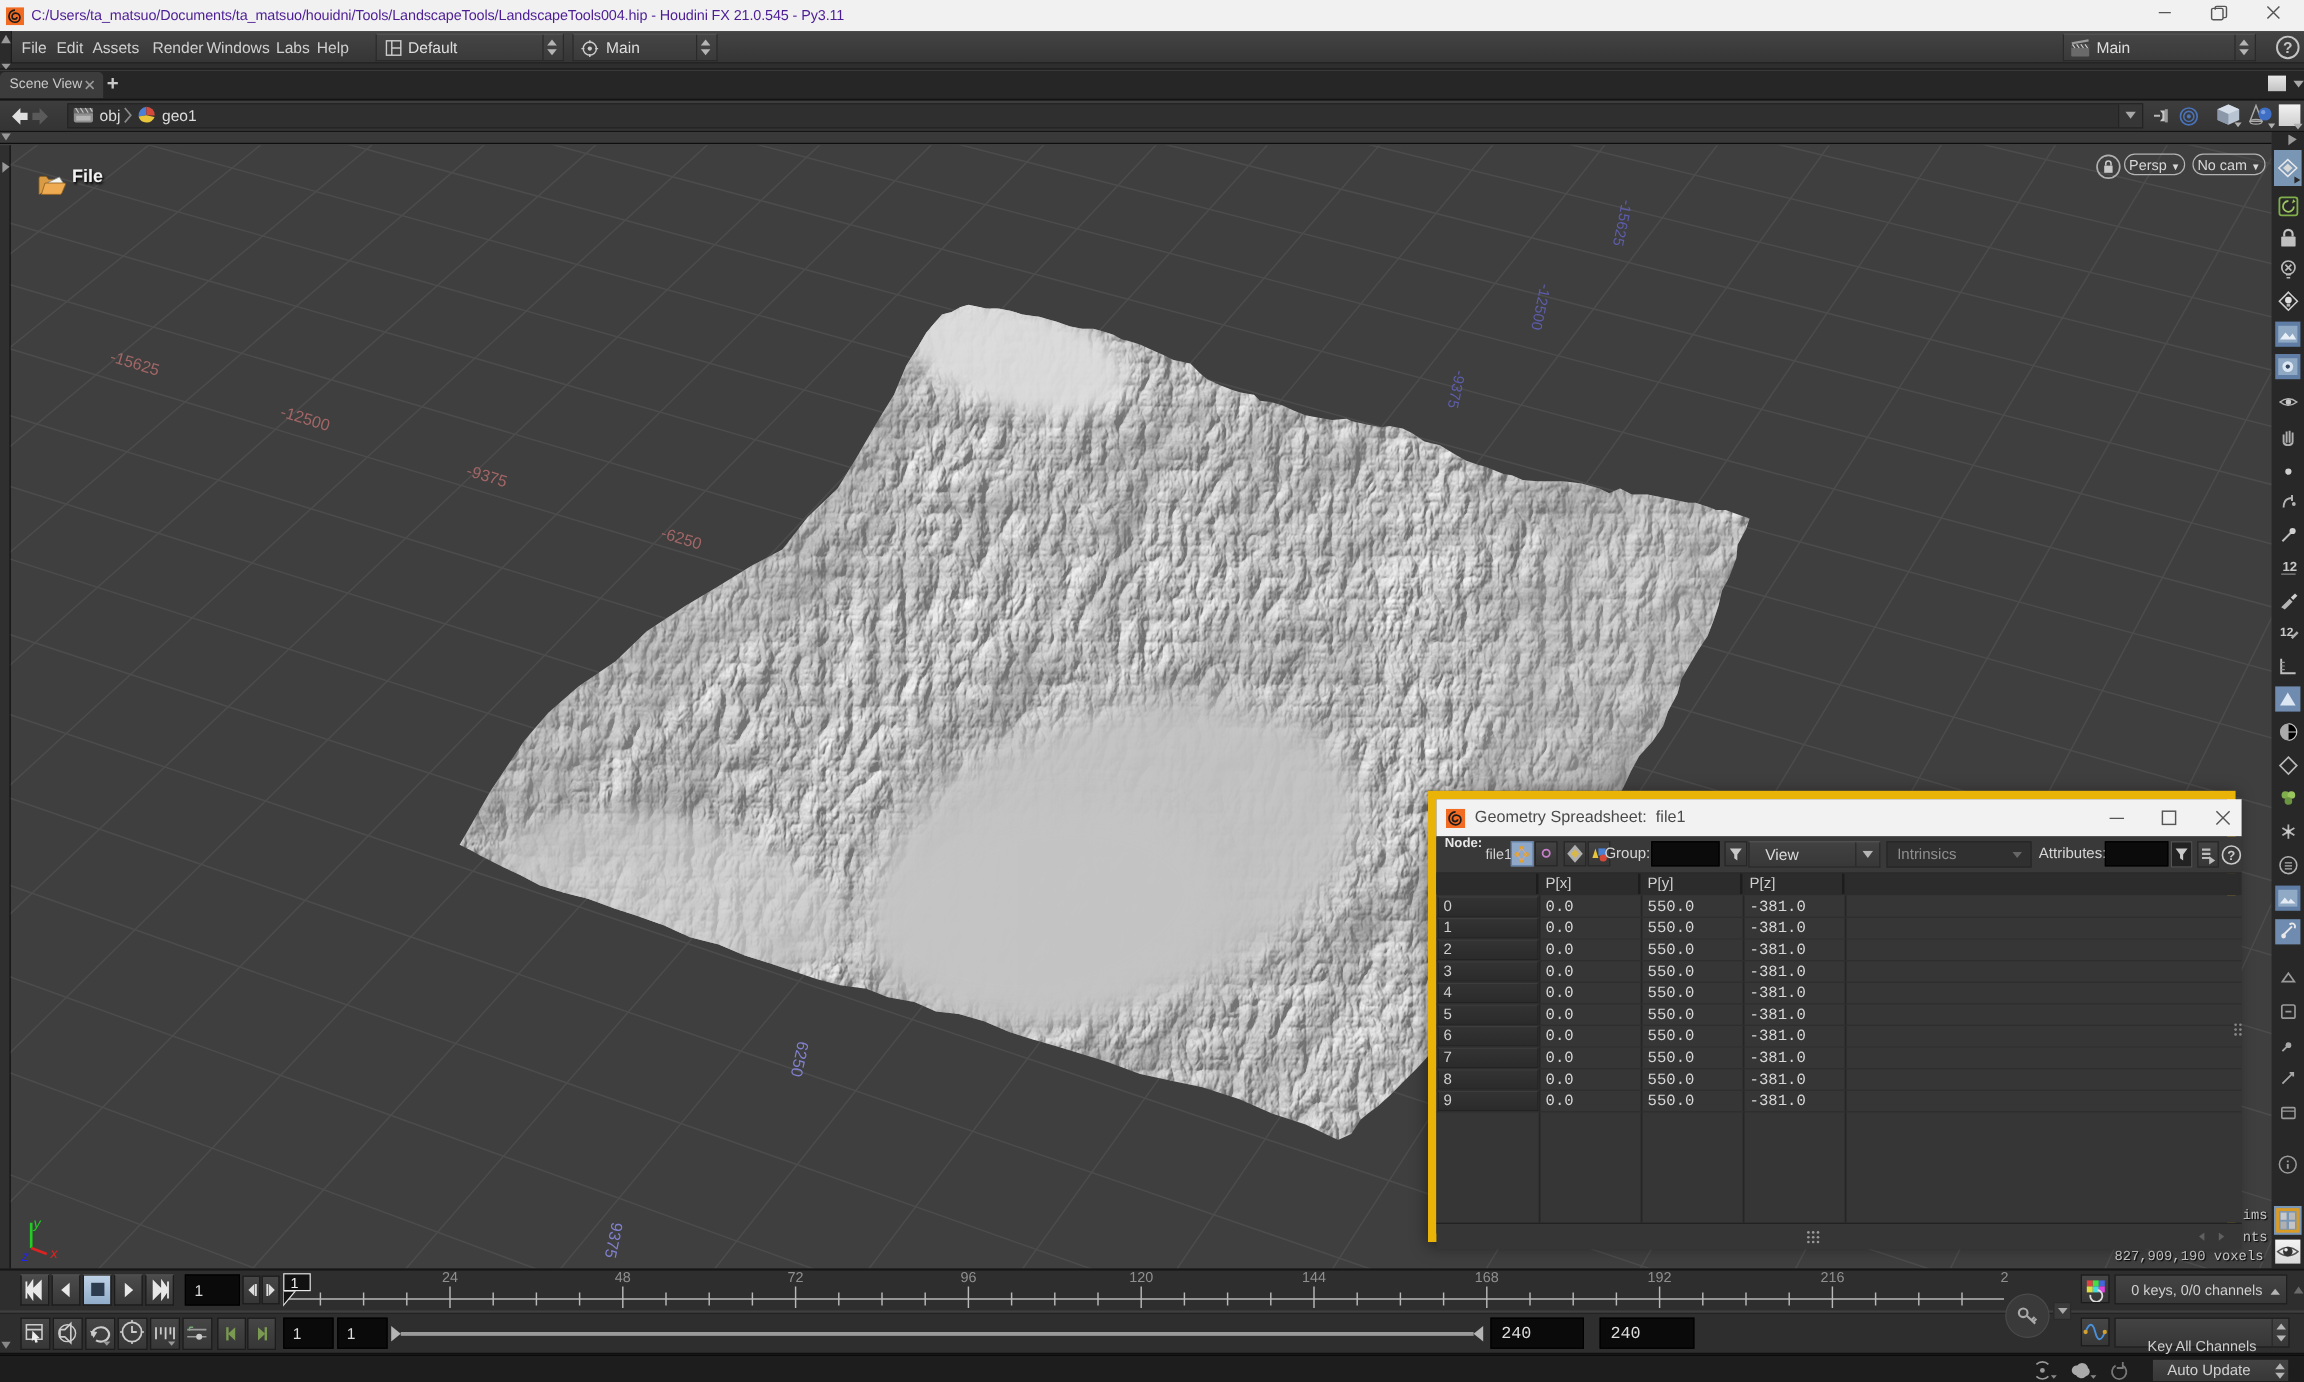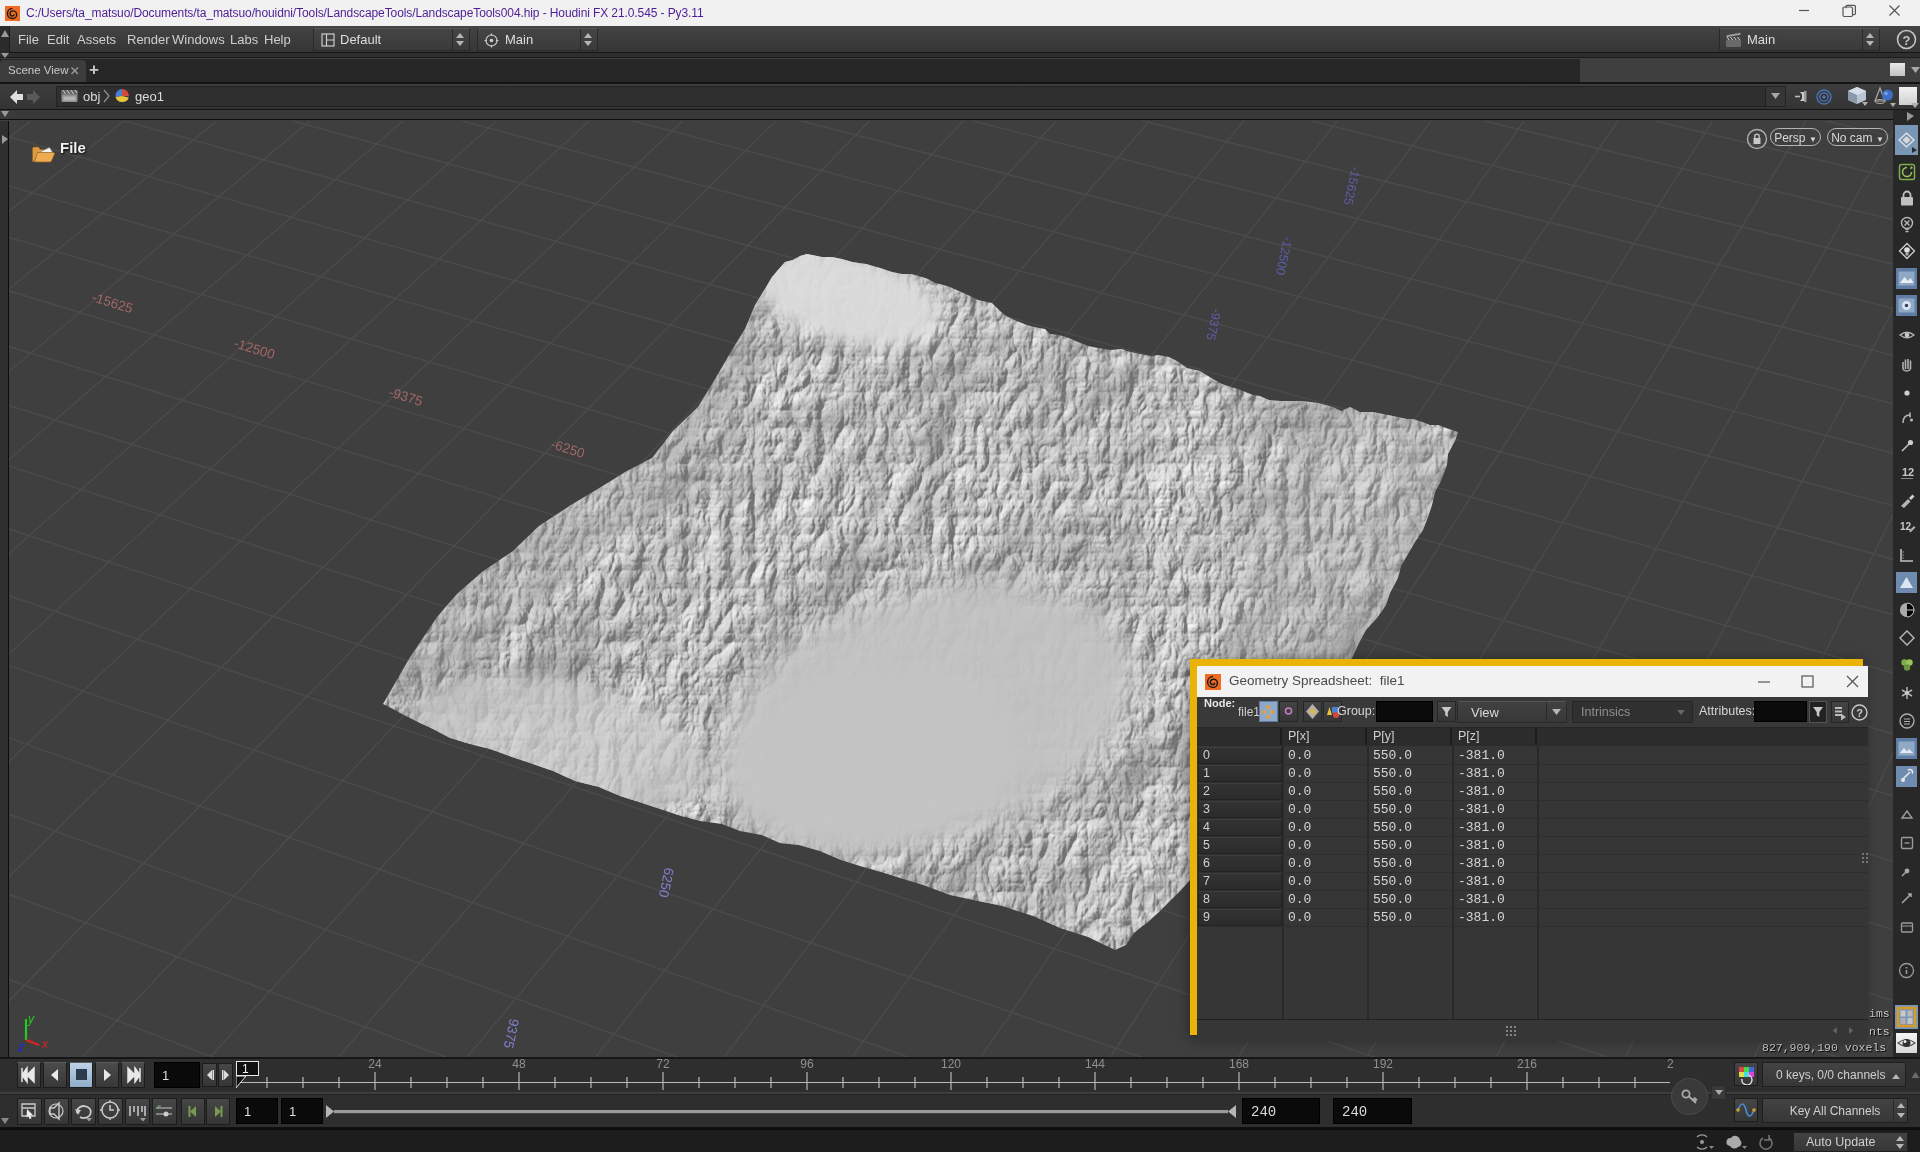--- a/index.html
+++ b/index.html
@@ -6,21 +6,21 @@
 #titlebar{left:0;top:0;width:1920px;height:26px;background:#f1f1f1;}
 #titletxt{left:26px;top:6px;font-size:12px;letter-spacing:-0.1px;color:#4c1d95;}
 #menubar{left:0;top:26px;width:1920px;height:27px;background:linear-gradient(#444,#353535);border-bottom:1px solid #161616;}
 #menubar .m{position:absolute;top:6px;font-size:13px;color:#cfcfcf;}
 .combo{position:absolute;background:linear-gradient(#454545,#3a3a3a);border:1px solid #2a2a2a;border-top-color:#555;}
 .combo .ct{position:absolute;font-size:13px;color:#dedede;white-space:nowrap;}
 .spin{position:absolute;right:3px;top:0;bottom:0;width:14px;border-left:1px solid #2a2a2a;}
 .spin:before{content:"";position:absolute;left:3px;top:4px;border-style:solid;border-width:0 4px 5px 4px;border-color:transparent transparent #b5b5b5 transparent;}
 .spin:after{content:"";position:absolute;left:3px;bottom:4px;border-style:solid;border-width:5px 4px 0 4px;border-color:#b5b5b5 transparent transparent transparent;}
 #strip1{left:0;top:53px;width:1920px;height:5px;background:#2e2e2e;border-bottom:1px solid #1a1a1a;}
-#tabbar{left:0;top:59px;width:1580px;height:23px;background:#262626;}
+#tabbar{left:0;top:59px;width:1920px;height:23px;background:#262626;}
 #tab1{left:0;top:1px;width:86px;height:22px;background:#3c3c3c;border-radius:4px 4px 0 0;}
 #tab1 span{position:absolute;left:8px;top:4px;font-size:11.5px;color:#c9c9c9;}
 #tabbar .plus{position:absolute;left:89px;top:1px;font-size:17px;color:#c9c9c9;font-weight:bold;}
 #sep1{left:0;top:82px;width:1920px;height:2px;background:#141414;}
 #pathbar{left:0;top:84px;width:1920px;height:26px;background:linear-gradient(#3d3d3d,#343434);border-bottom:1px solid #141414;}
 #pathfield{position:absolute;left:56px;top:2px;width:1730px;height:21px;background:#2f2f2f;border:1px solid #232323;}
 #viewport{left:9px;top:121px;width:1884px;height:936px;background:#3f3f3f;overflow:hidden;}
 #vpstrip{left:0;top:110px;width:1893px;height:10px;background:#393939;border-bottom:1px solid #0e0e0e;}
 #leftstow{left:0;top:121px;width:9px;height:936px;background:#2f2f2f;border-right:1px solid #0c0c0c;}
 #rtool{left:1893px;top:110px;width:27px;height:947px;background:#282828;}
@@ -780,21 +780,21 @@
     <rect x="9" y="6" width="894" height="3.2" fill="#9a9a9a"></rect>
     <path d="M911 1 L903 7.5 L911 14 Z" fill="#b5b5b5"></path>
   </svg>
 <div class="ffield mono" style="left:1242px;top:1098px;width:78px;height:26px;padding:5px 0 0 8px;font-size:14px">240</div>
 <div class="ffield mono" style="left:1333px;top:1098px;width:79px;height:26px;padding:5px 0 0 8px;font-size:14px">240</div>
 <div class="tbtn2" style="left:1734px;top:1098px"><svg width="22" height="22">
       <path d="M3 11 C6 3 9 3 11 11 C13 19 16 19 19 11" stroke="#4a90d9" stroke-width="1.6" fill="none"></path>
       <circle cx="3" cy="11" r="1.8" fill="#d0a030"></circle>
       <circle cx="19" cy="11" r="1.8" fill="#d0a030"></circle>
     </svg></div>
-<div class="kbtn" style="left:1762px;top:1098px;width:146px;height:25px;text-align:center;padding-top:5px">Key All Channels</div>
+<div class="kbtn" style="left:1762px;top:1098px;width:146px;height:25px;text-align:center;padding-top:16px">Key All Channels</div>
 <div class="abs" style="left:1893px;top:1099px;width:14px;height:23px;border-left:1px solid #2a2a2a">
     <svg width="10" height="18" style="position:absolute;left:2px;top:3px">
       <path d="M1 6 L5 1 L9 6 Z" fill="#b5b5b5"></path>
       <path d="M1 11 L9 11 L5 16 Z" fill="#b5b5b5"></path>
     </svg>
   </div>
 <svg class="abs" style="left:1px;top:1118px" width="10" height="8">
     <path d="M0 0 L8 0 L4 6 Z" fill="#888"></path>
   </svg>
 <div id="statusbar" class="abs">

